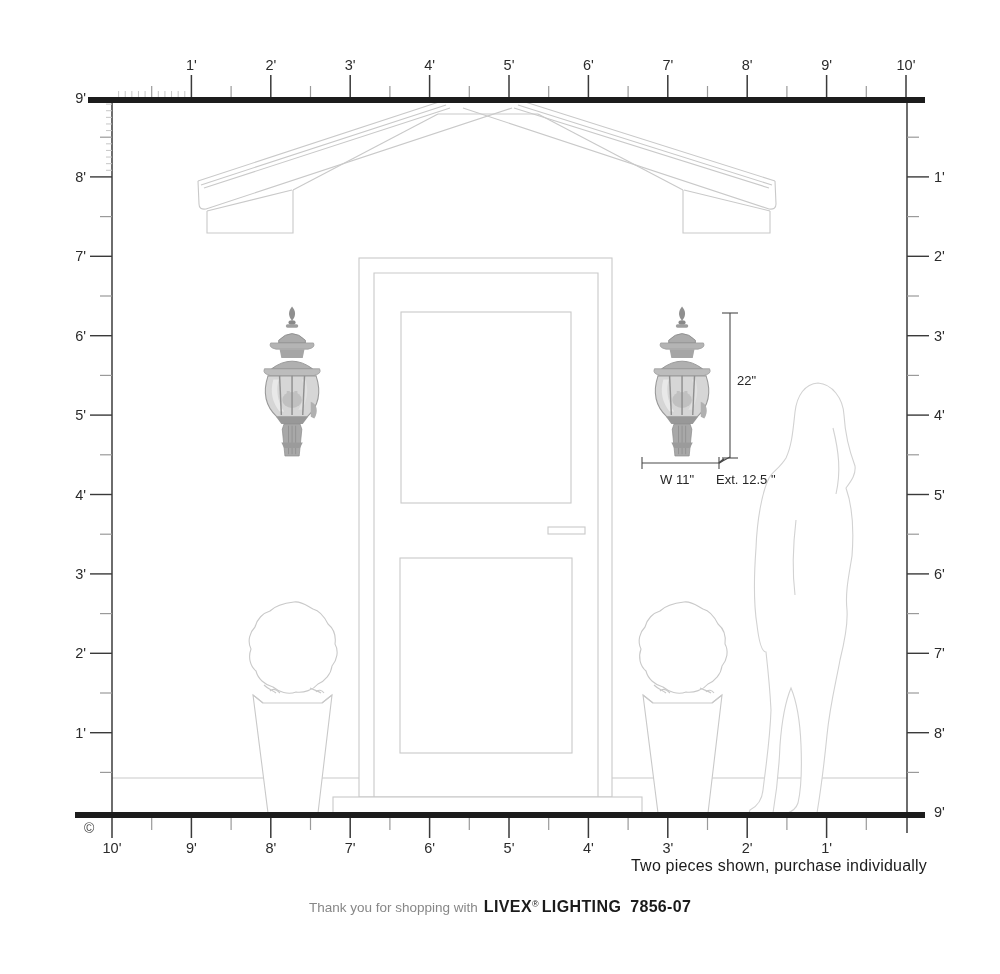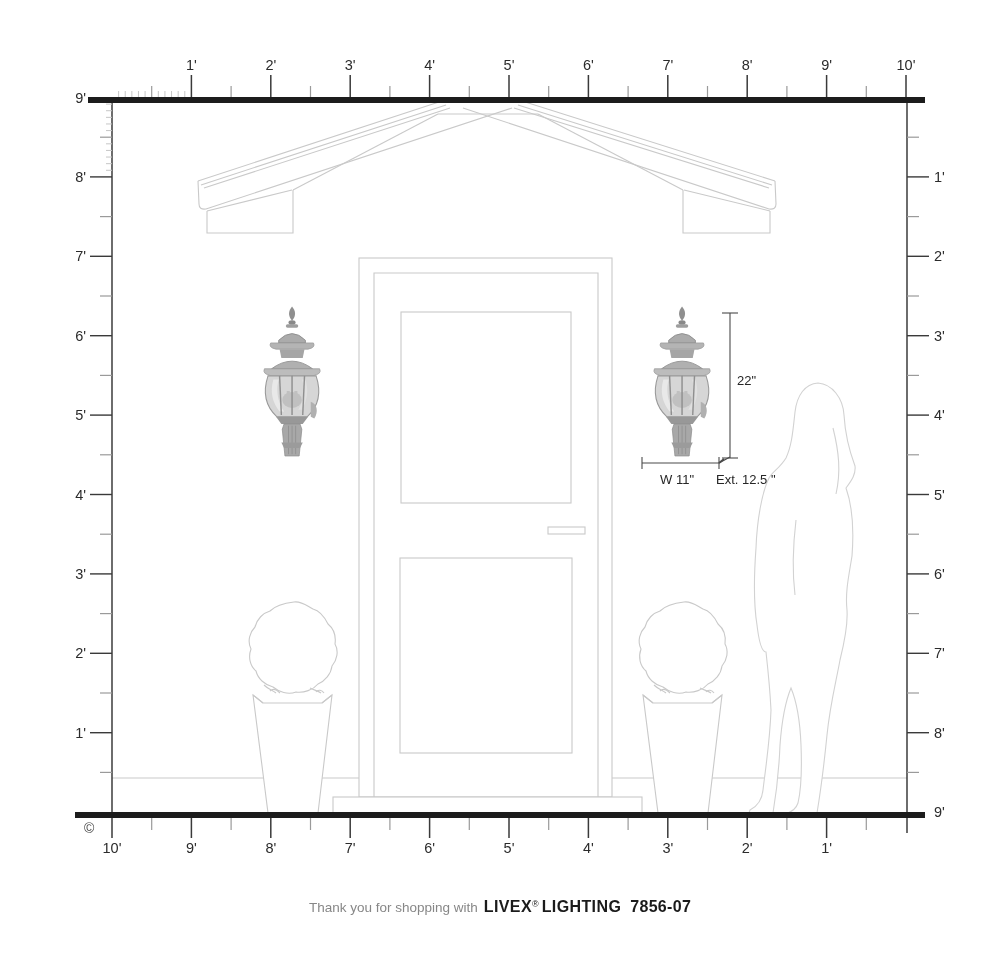--- a/index.html
+++ b/index.html
@@ -302,19 +302,20 @@
       </g>
   </svg>
 
   
   <div class="abs dim-label" style="left:737px;top:373px;">22"</div>
 
   <div class="abs dim-label" style="left:660px;top:472px;">W 11"</div>
 
   <div class="abs dim-label" style="left:716px;top:472px;">Ext. 12.5 "</div>
 
+  <div class="abs purchase-note">Two pieces shown, purchase individually</div>
 
   <div class="abs footer-line">
     <span>Thank you for shopping with</span><span class="footer-brand">LIVEX</span><sup class="footer-reg">®</sup><span class="footer-brand2">LIGHTING</span><span class="footer-model">7856-07</span>
   </div>
 
   <div class="abs copyright">©</div>
 </div>
 
 </body></html>

